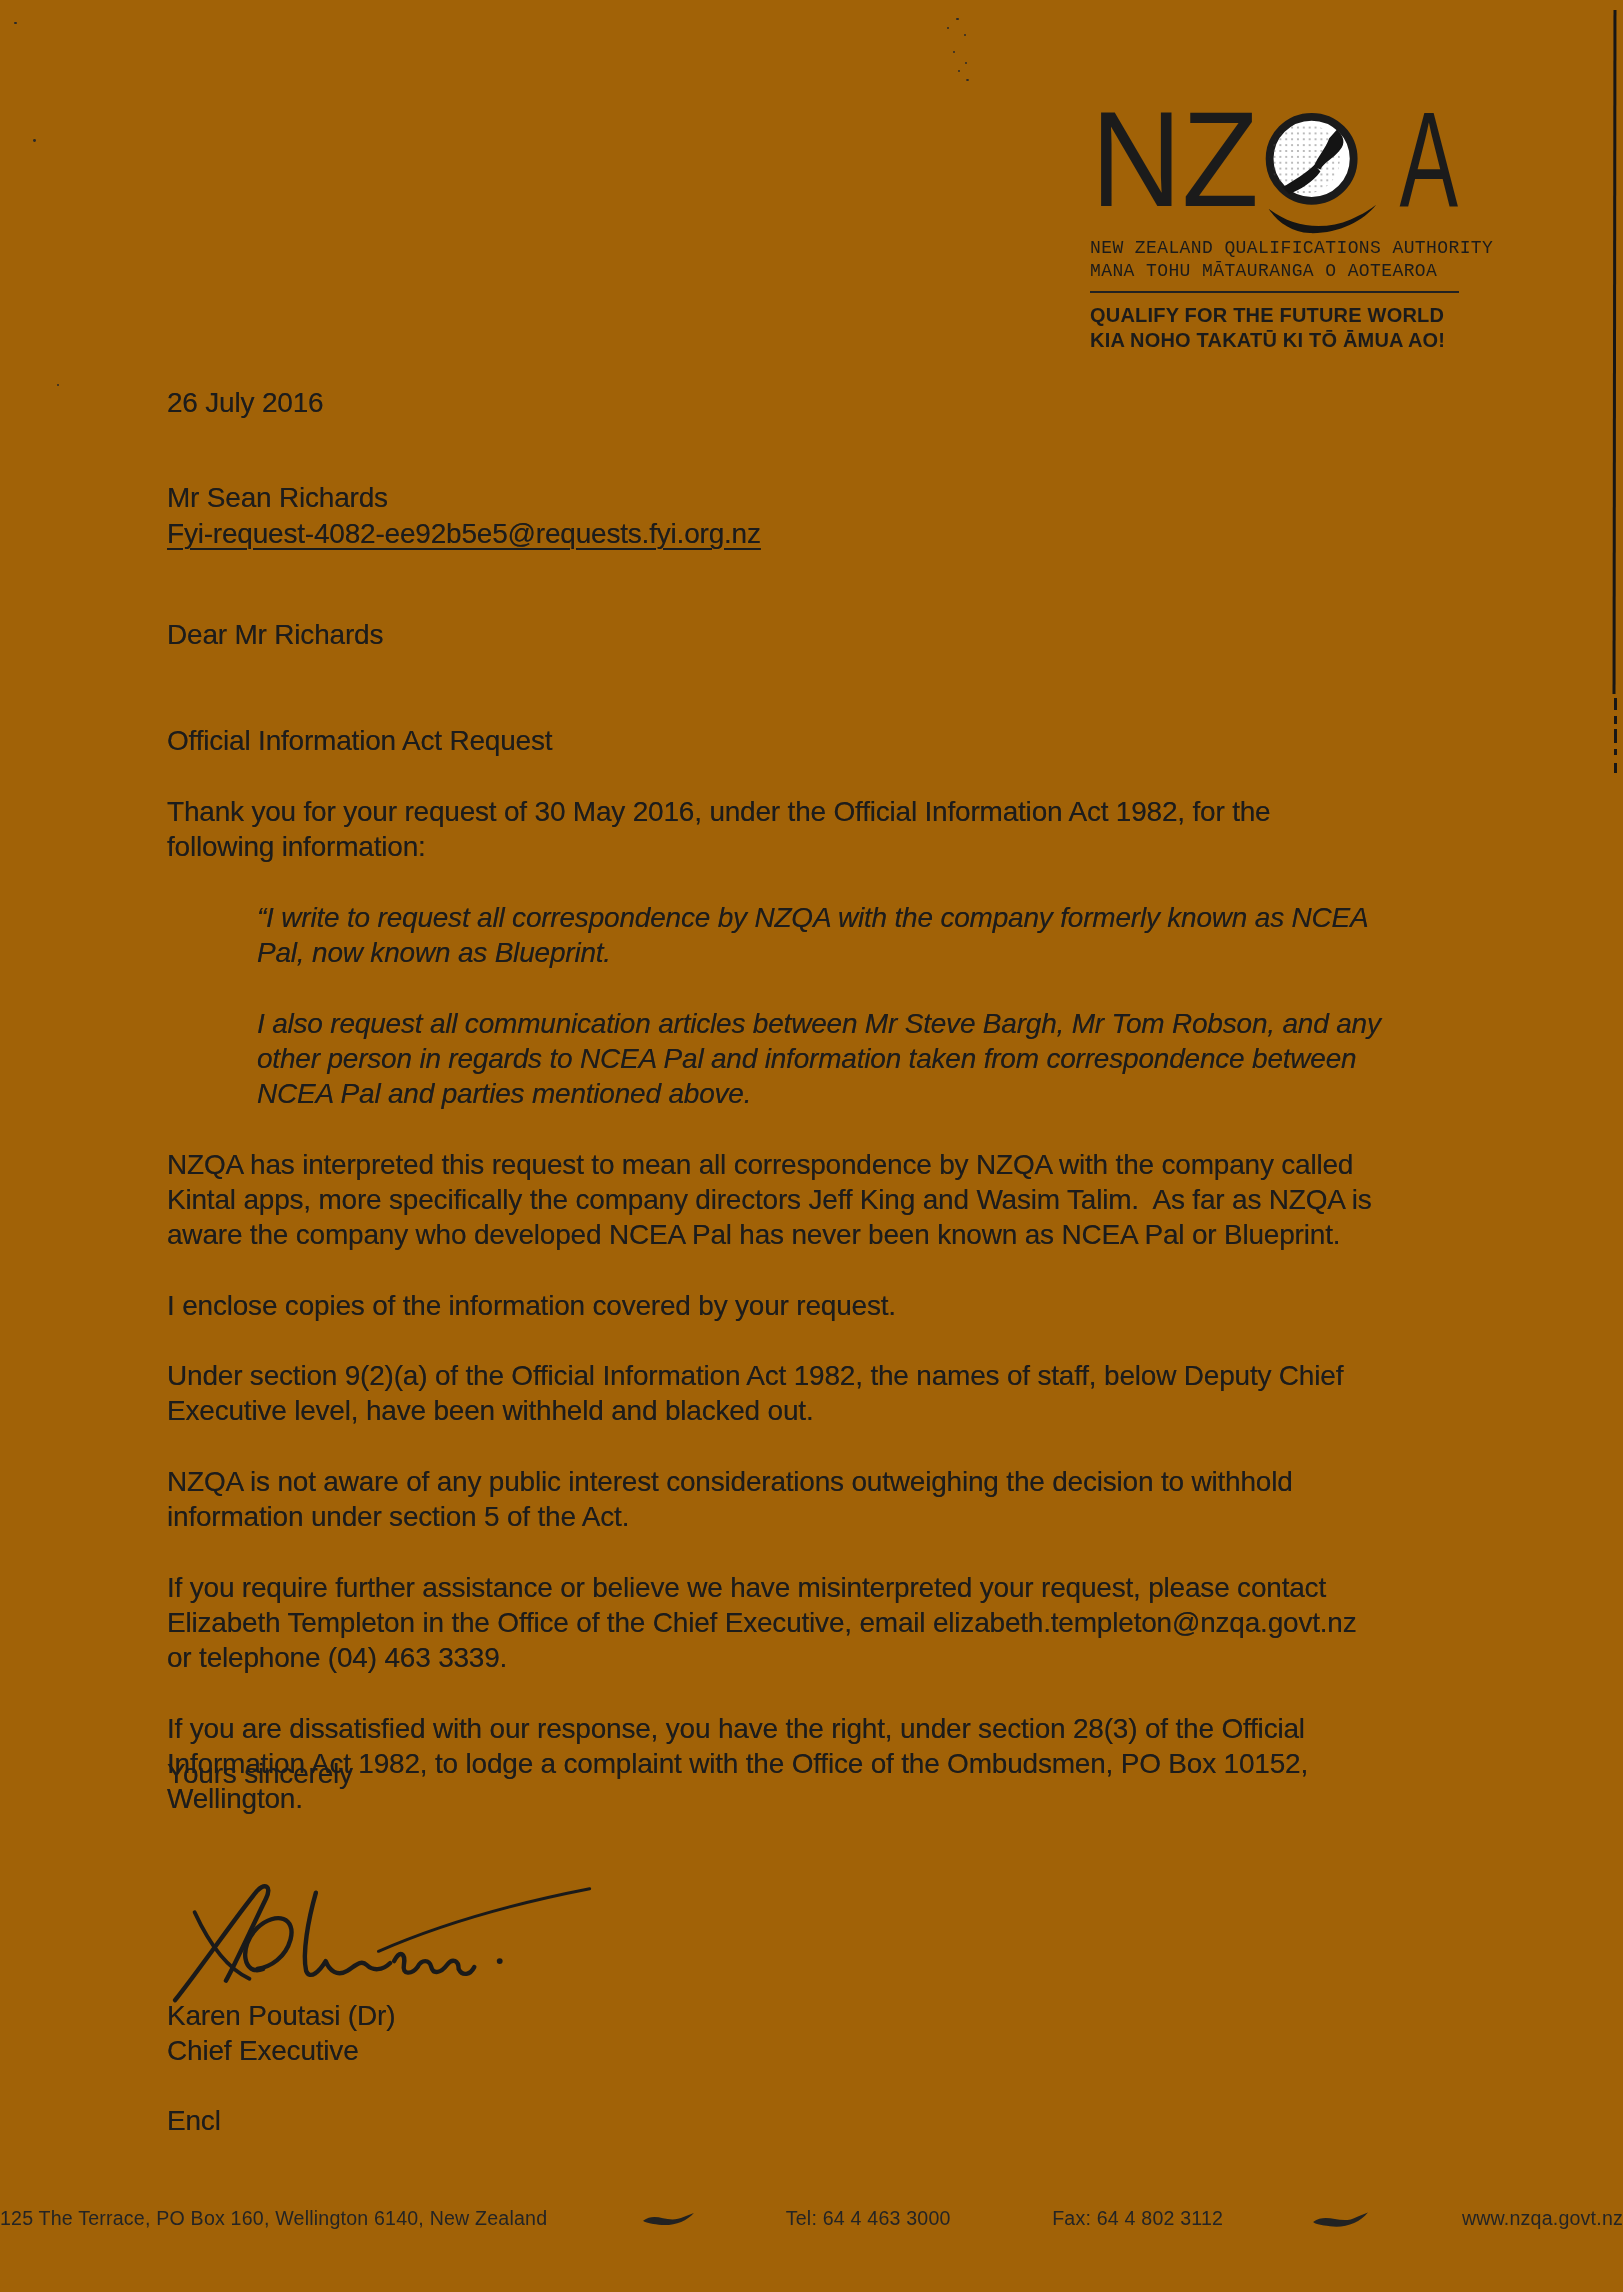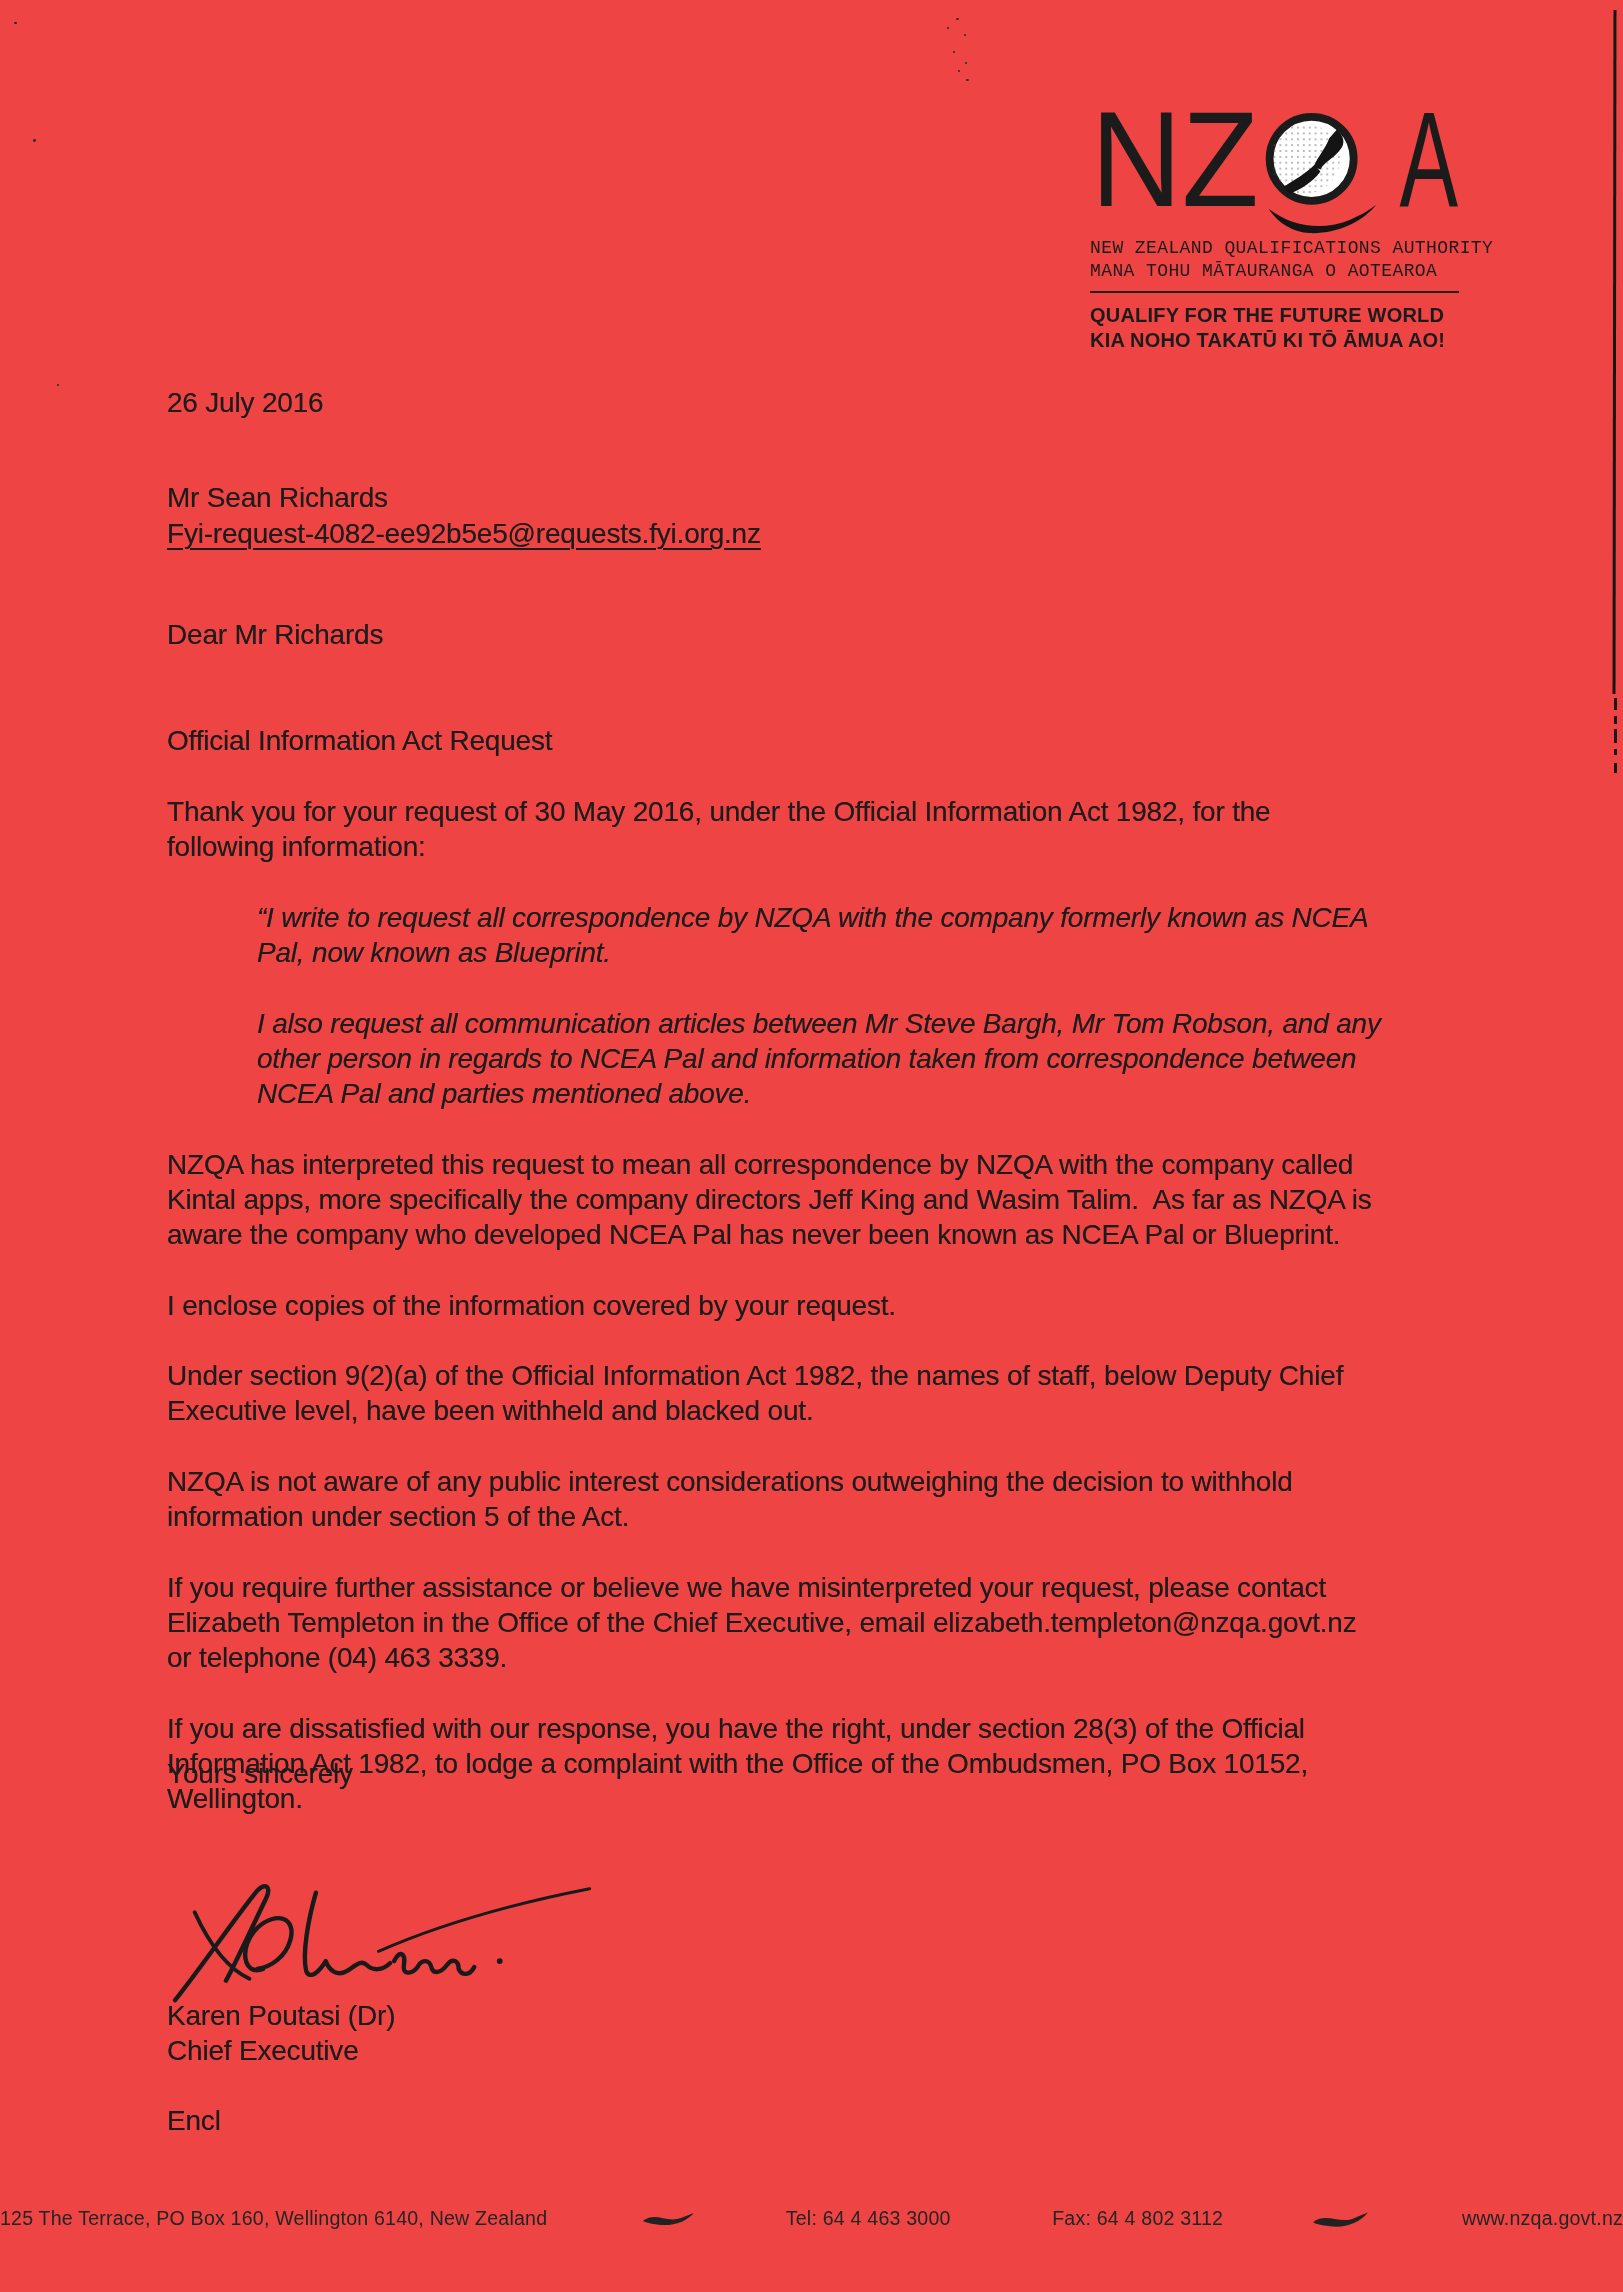--- a/index.html
+++ b/index.html
@@ -1,19 +1,19 @@
 <!DOCTYPE html>
 <html><head>
 <meta charset="utf-8">
 <style>
   * { margin:0; padding:0; box-sizing:border-box; }
   body { background:#888; font-family:"Liberation Sans", sans-serif; }
   .page {
     position:relative; width:1623px; height:2293px; margin:0 auto;
-    background:#ef4444; color:#1c1c1c; overflow:hidden;
+    background:#a16207; color:#1c1c1c; overflow:hidden;
   }
   
   .letterhead { position:absolute; left:1090px; top:108px; width:370px; }
   .logo-svg { display:block; }
   .org-line { white-space:nowrap; font-size:18px; letter-spacing:0.4px; color:#1b1b1b; line-height:22.5px;font-family:Liberation Mono, monospace; }
   .lh-rule { border:none; border-top:2px solid #222; margin:8.8px 0 9.8px 0; width:369px; }
   .tagline { white-space:nowrap; font-size:20px; font-weight:bold; letter-spacing:0.2px; color:#1b1b1b; line-height:25.5px; }
   
   .tx {
     position:absolute; left:167px; white-space:pre;

